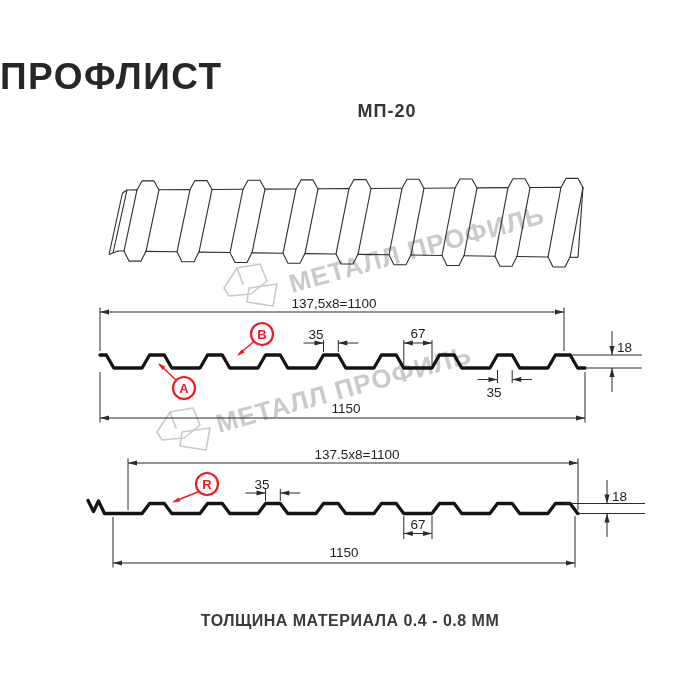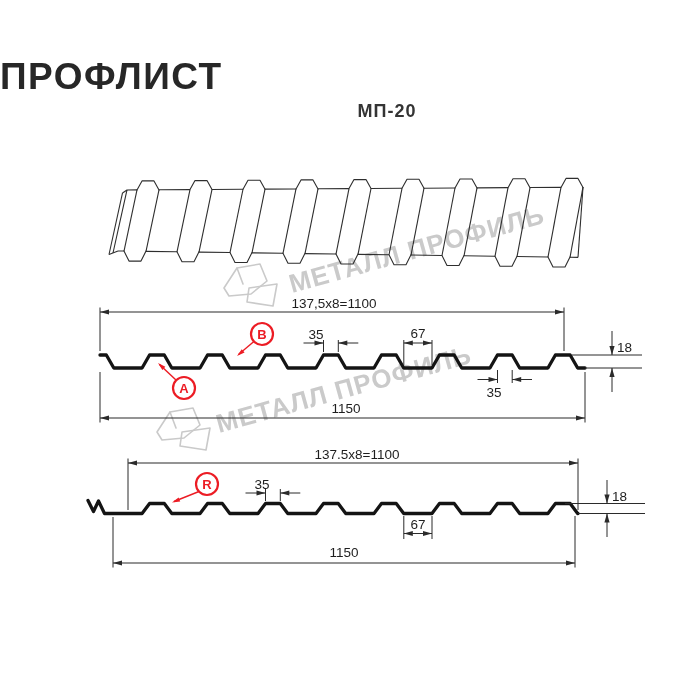--- a/index.html
+++ b/index.html
@@ -199,13 +199,14 @@
       <text class="dim" x="357" y="459">137.5x8=1100</text>
       <text class="dim" x="262" y="489">35</text>
       <text class="dim" x="418" y="529">67</text>
       <text class="dim ts" x="612" y="501">18</text>
       <text class="dim" x="344" y="557">1150</text>
       <circle class="mc" cx="207" cy="484" r="11"></circle>
       <text class="ml" x="207" y="488.5">R</text>
     </g>
   </svg>
 
+  <div class="footer">ТОЛЩИНА МАТЕРИАЛА 0.4 - 0.8 ММ</div>
 </div>
 
 </body></html>

